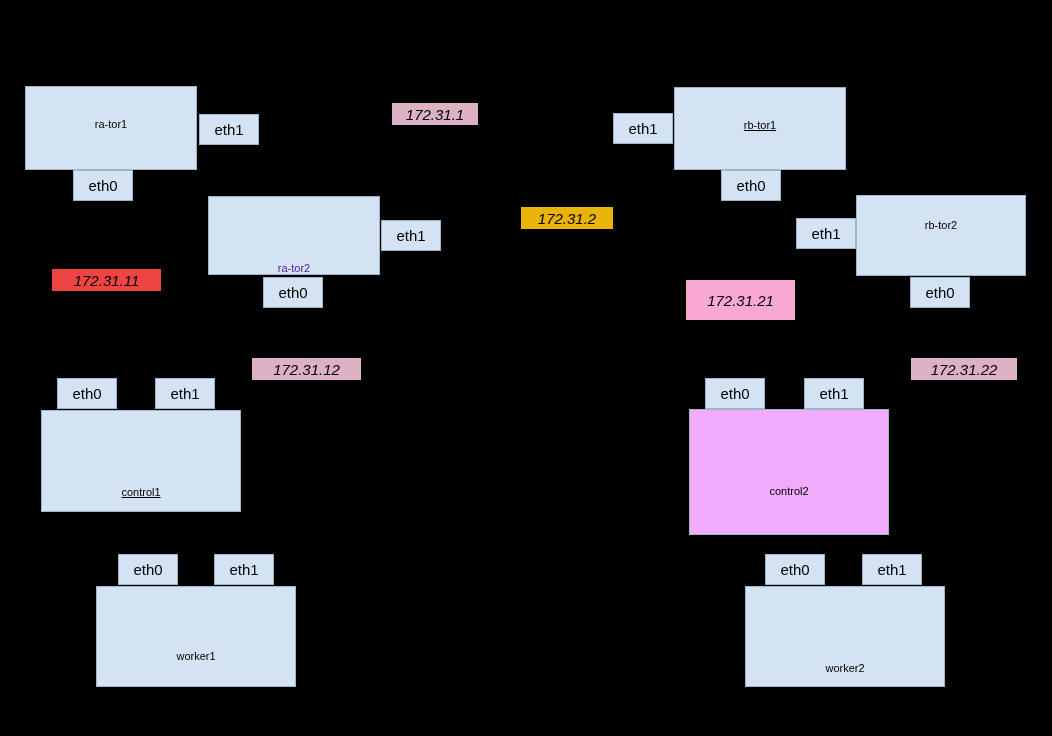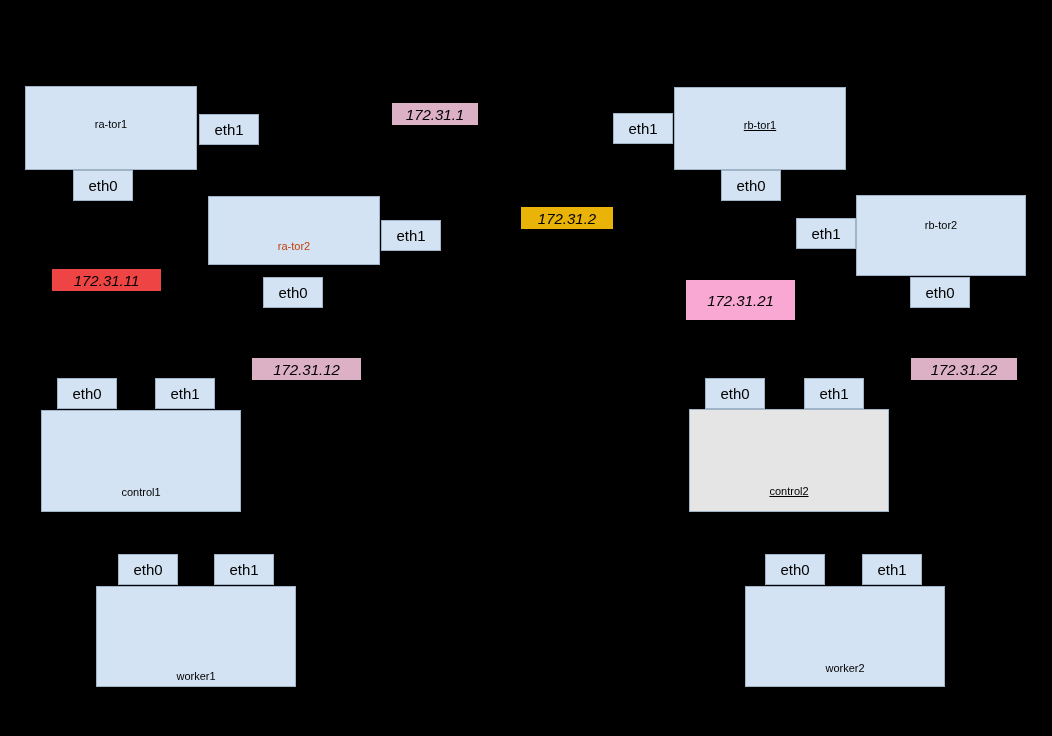--- a/index.html
+++ b/index.html
@@ -60,37 +60,37 @@
     font-style: italic;
   }
 </style>
 </head>
 <body>
 
 <div id="canvas" style="background: rgb(0, 0, 0);">
     <div class="node" style="left: 25px; top: 86px; width: 172px; height: 84px; background: rgb(212, 227, 243); border-color: rgb(159, 180, 199); color: rgb(0, 0, 0); align-items: flex-start;">
       <span class="node-label" style="padding-top: 32px;">ra-tor1</span>
     </div>
-    <div class="node" style="left: 208px; top: 196px; width: 172px; height: 69px; background: rgb(212, 227, 243); border-color: rgb(159, 180, 199); color: #c2410c; align-items: center;">
+    <div class="node" style="left: 208px; top: 196px; width: 172px; height: 79px; background: rgb(212, 227, 243); border-color: rgb(159, 180, 199); color: #4c1d95; align-items: flex-end;">
       <span class="node-label" style="padding-top: 32px;">ra-tor2</span>
     </div>
     <div class="node" style="left: 674px; top: 87px; width: 172px; height: 83px; background: rgb(212, 227, 243); border-color: rgb(159, 180, 199); color: rgb(0, 0, 0); align-items: flex-start; text-decoration: underline;">
       <span class="node-label" style="padding-top: 32px;">rb-tor1</span>
     </div>
     <div class="node" style="left: 856px; top: 195px; width: 170px; height: 81px; background: rgb(212, 227, 243); border-color: rgb(159, 180, 199); color: rgb(0, 0, 0); align-items: flex-start;">
       <span class="node-label" style="padding-top: 24px;">rb-tor2</span>
     </div>
-    <div class="node" style="left: 41px; top: 410px; width: 200px; height: 102px; background: rgb(212, 227, 243); border-color: rgb(159, 180, 199); color: rgb(0, 0, 0); align-items: flex-start;">
+    <div class="node" style="left: 41px; top: 410px; width: 200px; height: 102px; background: rgb(212, 227, 243); border-color: rgb(159, 180, 199); color: rgb(0, 0, 0); align-items: flex-start; text-decoration: underline;">
       <span class="node-label" style="padding-top: 76px;">control1</span>
     </div>
-    <div class="node" style="left: 689px; top: 409px; width: 200px; height: 103px; background: #e5e5e5; border-color: rgb(159, 180, 199); color: rgb(0, 0, 0); align-items: flex-start; text-decoration: underline;">
+    <div class="node" style="left: 689px; top: 409px; width: 200px; height: 126px; background: #f0abfc; border-color: rgb(159, 180, 199); color: rgb(0, 0, 0); align-items: flex-start;">
       <span class="node-label" style="padding-top: 76px;">control2</span>
     </div>
     <div class="node" style="left: 96px; top: 586px; width: 200px; height: 101px; background: rgb(212, 227, 243); border-color: rgb(159, 180, 199); color: rgb(0, 0, 0); align-items: flex-start;">
-      <span class="node-label" style="padding-top: 84px;">worker1</span>
+      <span class="node-label" style="padding-top: 64px;">worker1</span>
     </div>
     <div class="node" style="left: 745px; top: 586px; width: 200px; height: 101px; background: rgb(212, 227, 243); border-color: rgb(159, 180, 199); color: rgb(0, 0, 0); align-items: flex-start;">
       <span class="node-label" style="padding-top: 76px;">worker2</span>
     </div>
     <div class="iface" style="left: 199px; top: 114px; width: 60px; height: 31px; background: rgb(212, 227, 243); border-color: rgb(159, 180, 199); color: rgb(0, 0, 0);">
       <span>eth1</span>
     </div>
     <div class="iface" style="left: 73px; top: 170px; width: 60px; height: 31px; background: rgb(212, 227, 243); border-color: rgb(159, 180, 199); color: rgb(0, 0, 0);">
       <span>eth0</span>
     </div>

